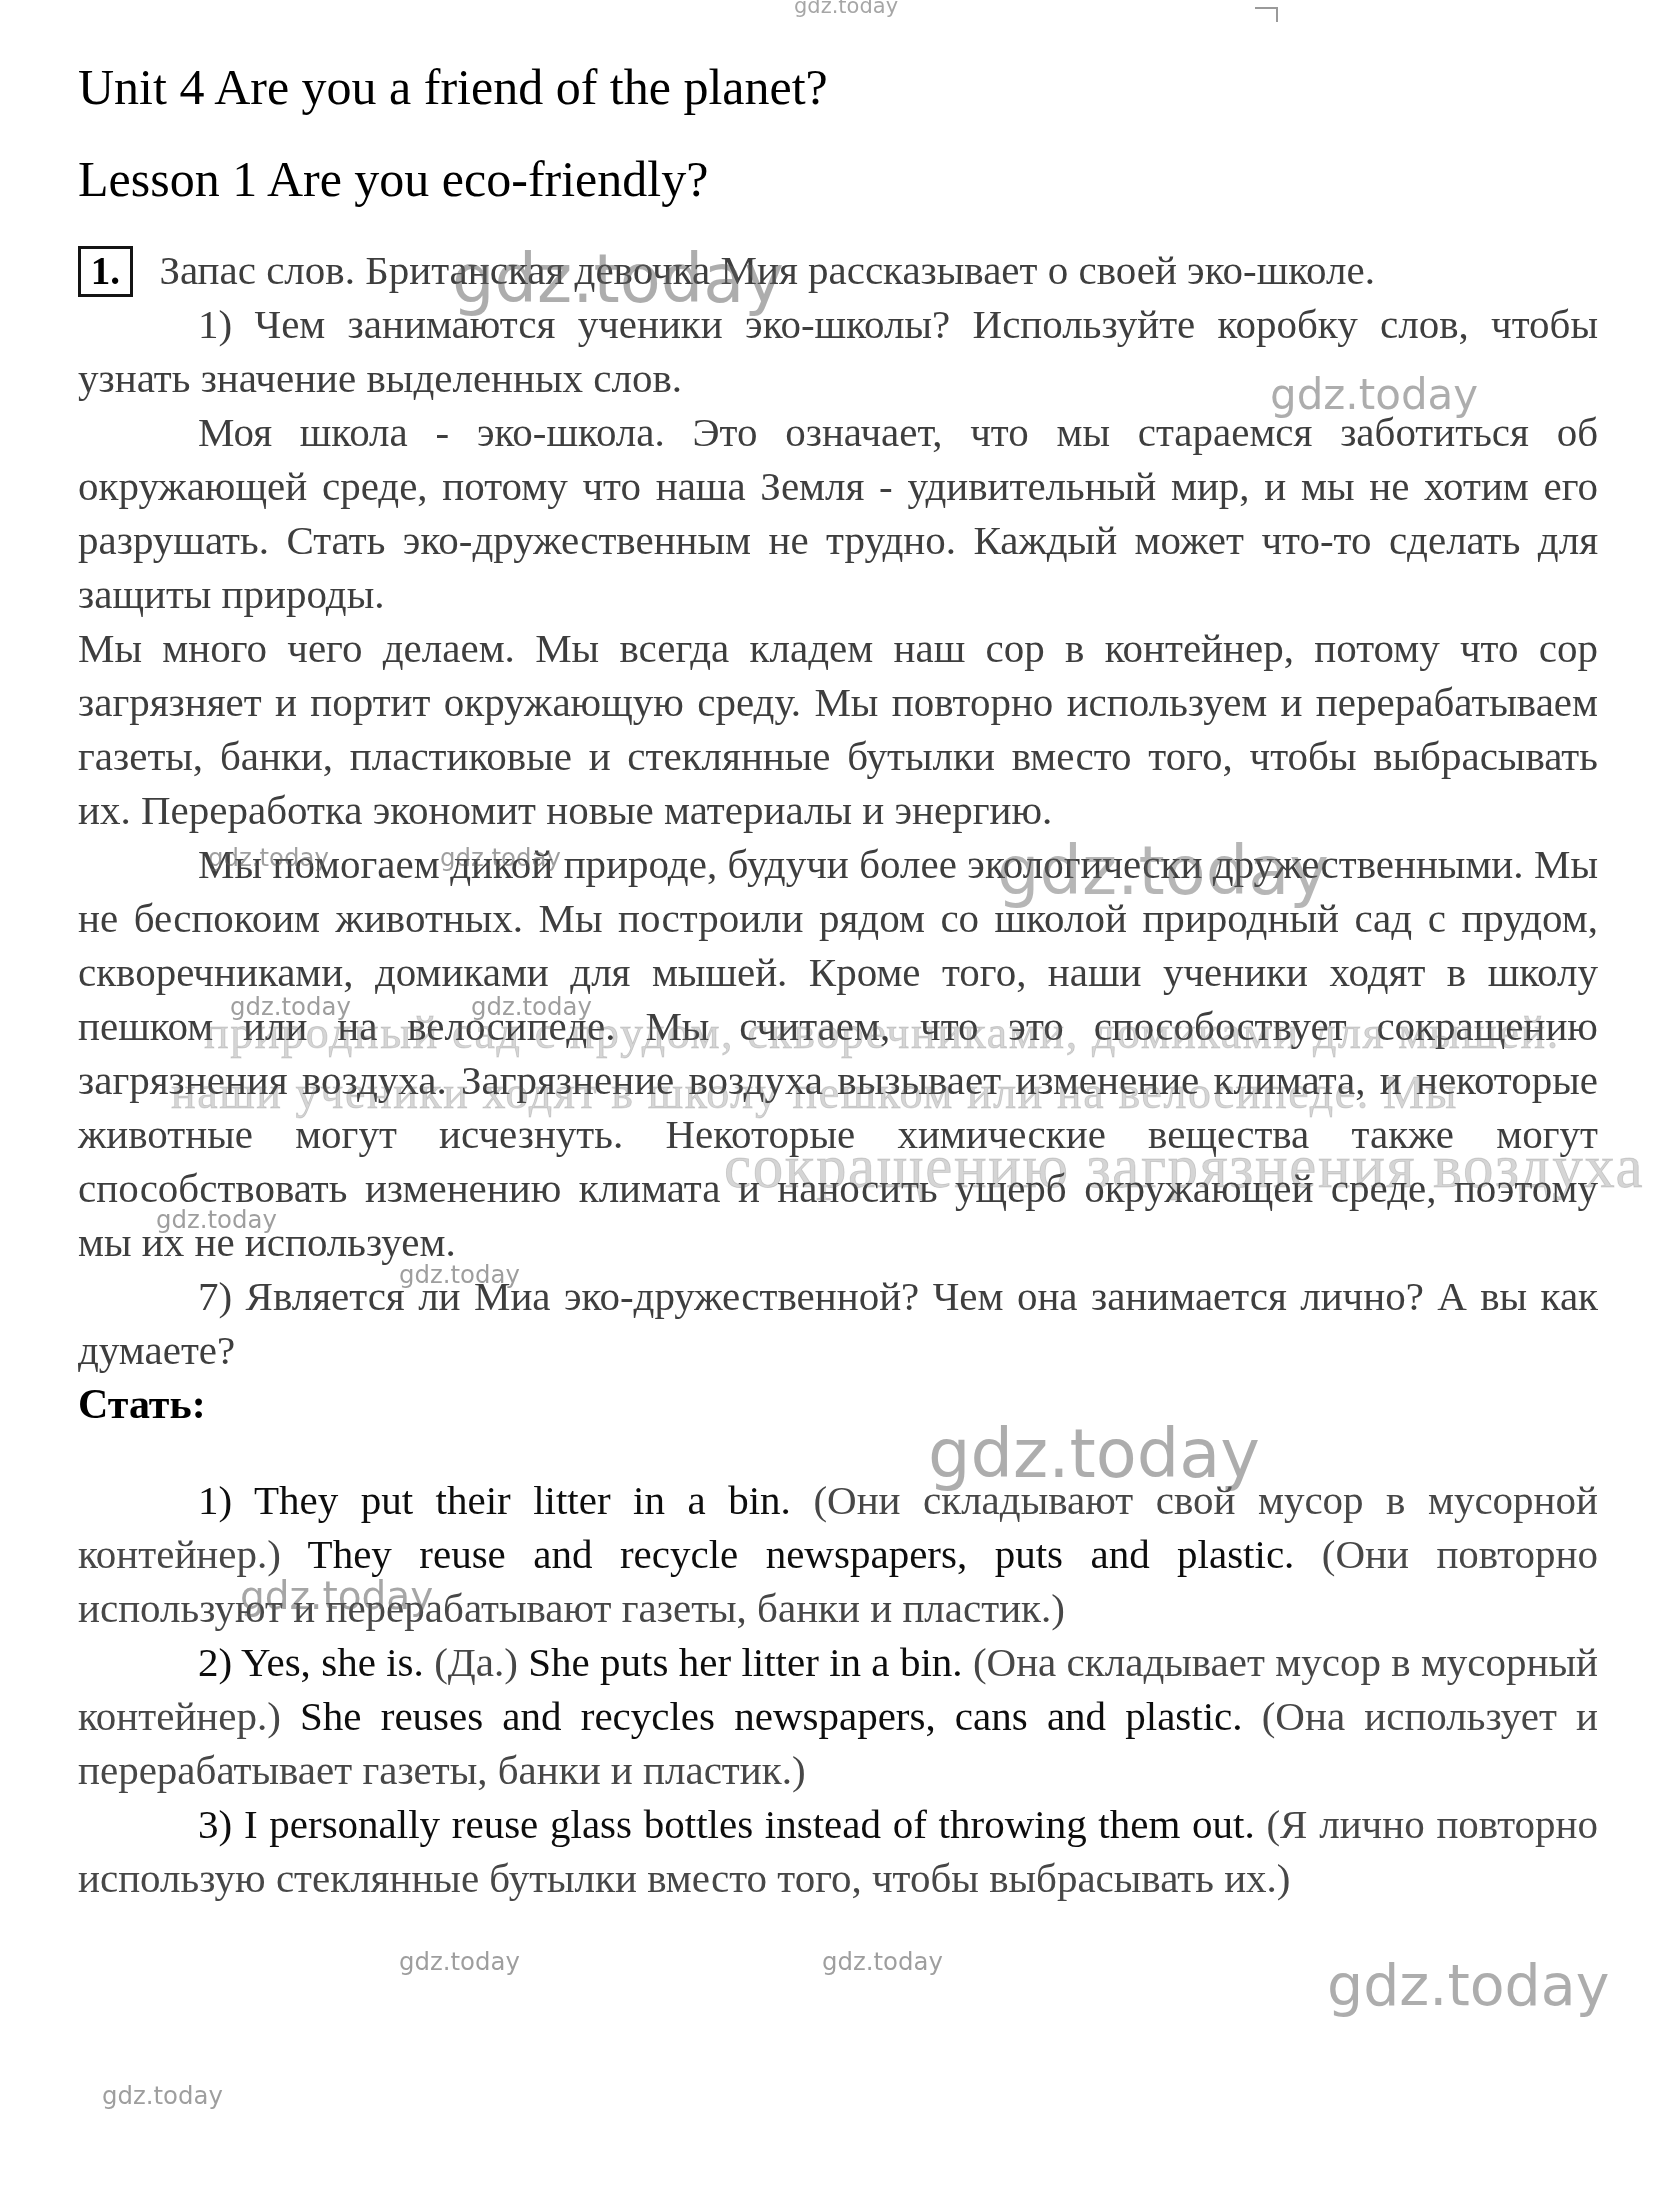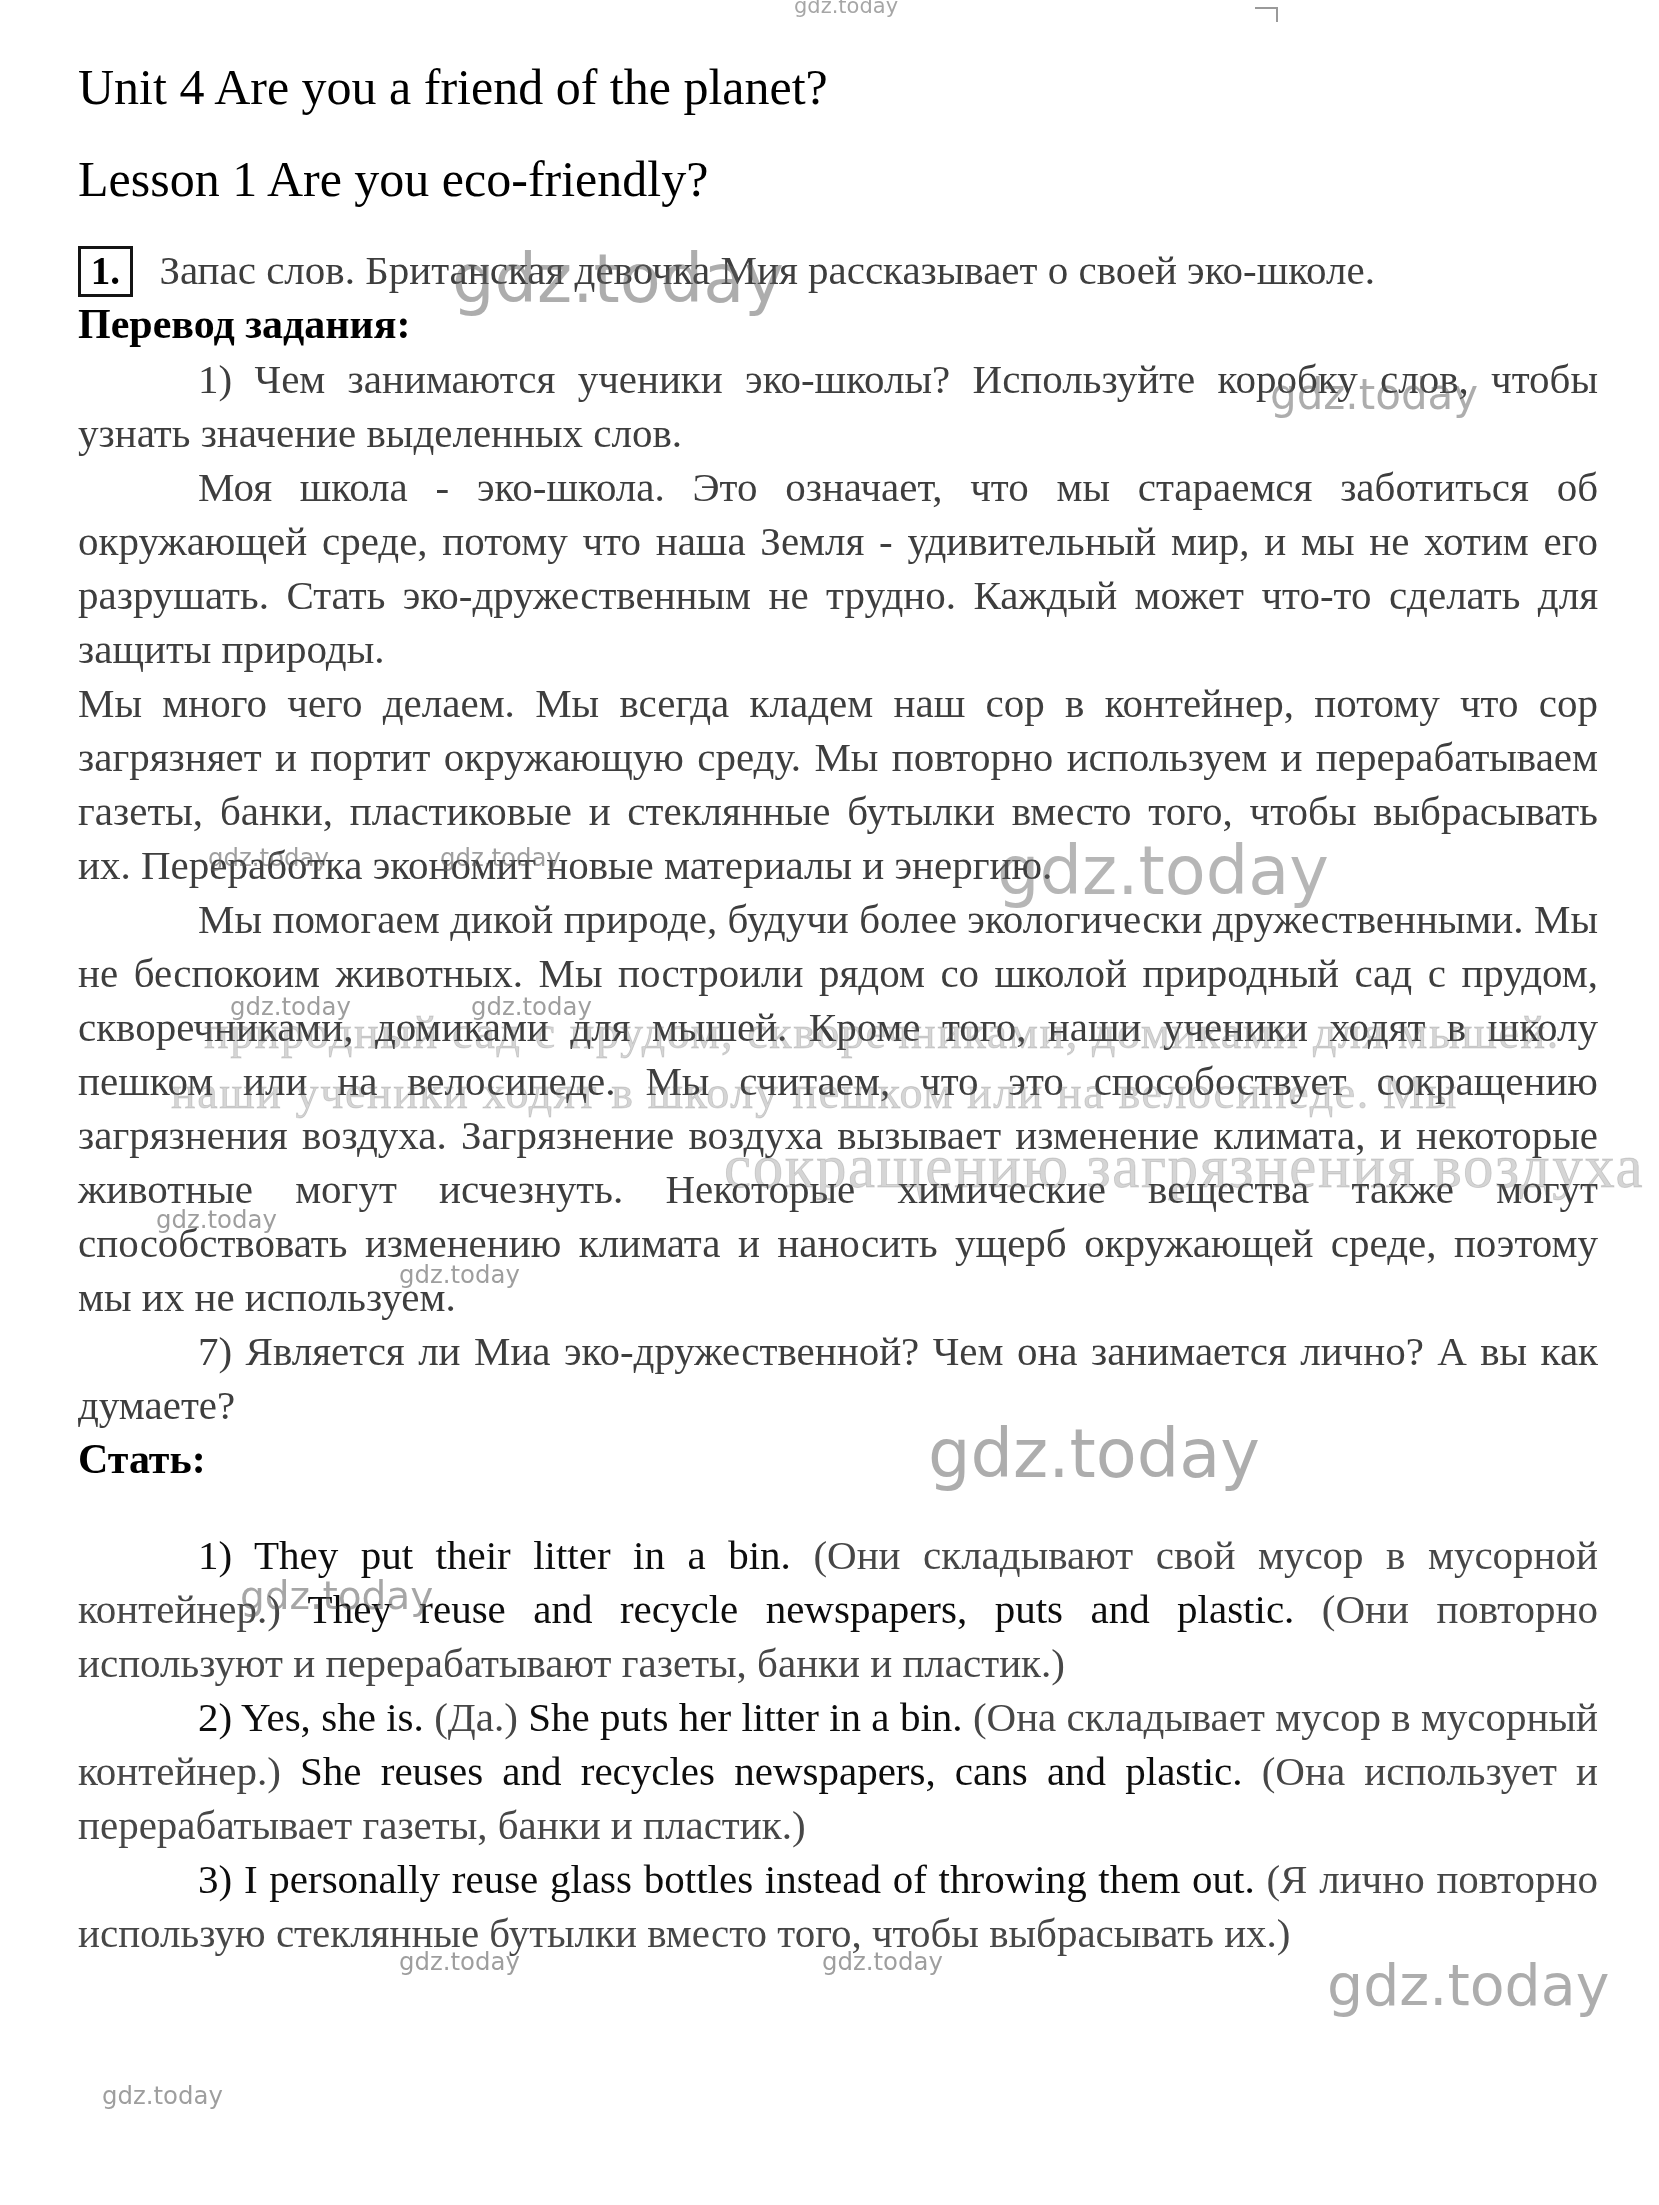--- a/index.html
+++ b/index.html
@@ -90,21 +90,20 @@
   <div class="content">
 
     <h1 class="title t1">Unit 4 Are you a friend of the planet?</h1>
     <h1 class="title t2">Lesson 1 Are you eco-friendly?</h1>
 
     <div class="task-row">
       <span class="num-box">1.</span>
       <span class="task-intro">Запас слов. Британская девочка Мия рассказывает о своей эко-школе.</span>
     </div>
 
-    <div class="label">Перевод задания:</div>
 
     <p class="body indent">1) Чем занимаются ученики эко-школы? Используйте коробку слов, чтобы узнать значение выделенных слов.</p>
     <p class="body indent">Моя школа - эко-школа. Это означает, что мы стараемся заботиться об окружающей среде, потому что наша Земля - удивительный мир, и мы не хотим его разрушать. Стать эко-дружественным не трудно. Каждый может что-то сделать для защиты природы.</p>
     <p class="body">Мы много чего делаем. Мы всегда кладем наш сор в контейнер, потому что сор загрязняет и портит окружающую среду. Мы повторно используем и перерабатываем газеты, банки, пластиковые и стеклянные бутылки вместо того, чтобы выбрасывать их. Переработка экономит новые материалы и энергию.</p>
     <p class="body indent">Мы помогаем дикой природе, будучи более экологически дружественными. Мы не беспокоим животных. Мы построили рядом со школой природный сад с прудом, скворечниками, домиками для мышей. Кроме того, наши ученики ходят в школу пешком или на велосипеде. Мы считаем, что это способоствует сокращению загрязнения воздуха. Загрязнение воздуха вызывает изменение климата, и некоторые животные могут исчезнуть. Некоторые химические вещества также могут способствовать изменению климата и наносить ущерб окружающей среде, поэтому мы их не используем.</p>
     <p class="body indent">7) Является ли Миа эко-дружественной? Чем она занимается лично? А вы как думаете?</p>
 
     <div class="label">Стать:</div>
 
     <div class="answers">

